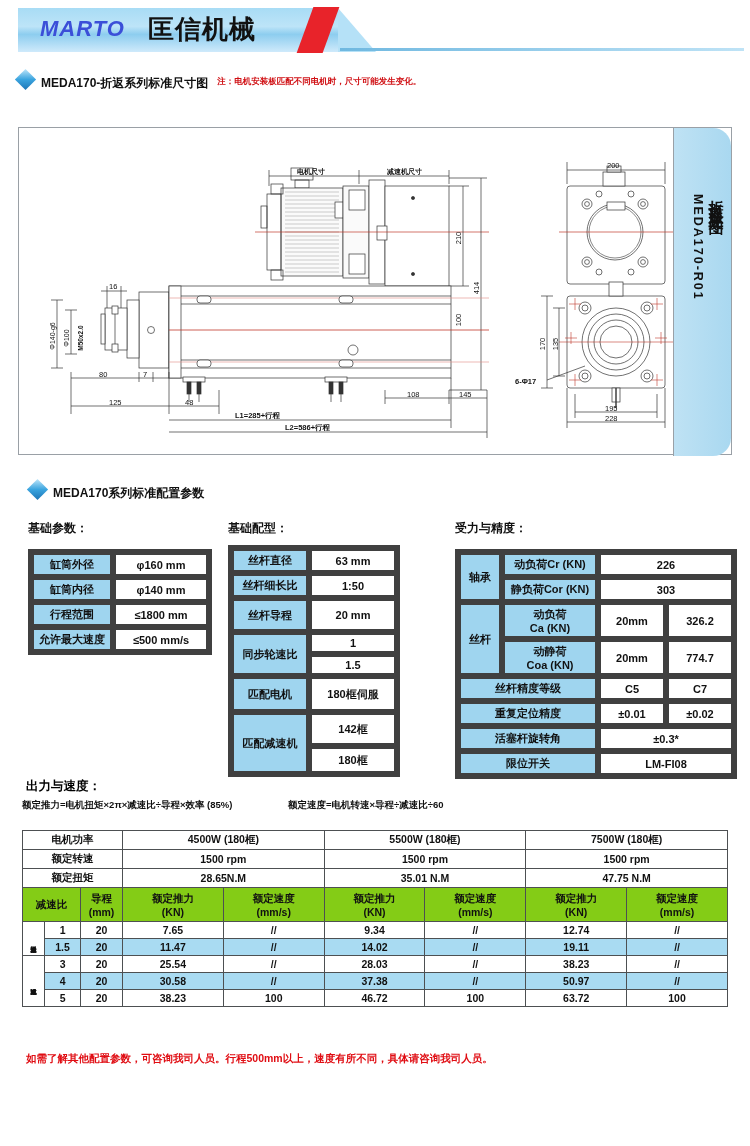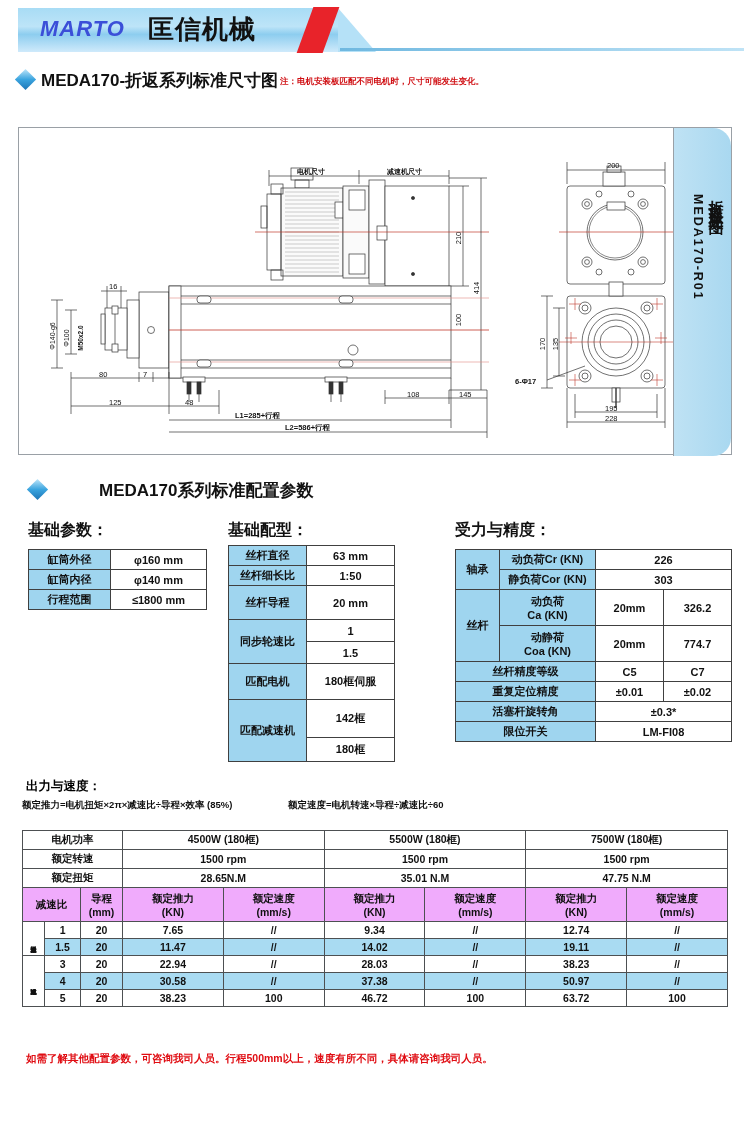--- a/index.html
+++ b/index.html
@@ -49,22 +49,22 @@
   }
 
   
   .sect { position:absolute; display:flex; align-items:flex-end; }
   .diamond {
     width:15px; height:15px; margin-right:8px; margin-bottom:2px;
     background: linear-gradient(135deg,#bfe6fa 0%, #3aa4df 50%, #1d74b5 100%);
     transform: rotate(45deg);
     flex:0 0 auto;
   }
-  .sect-title { font-size:17px; font-weight:bold; color:#111; line-height:1; }
-  .sect-note { font-size:8.5px; color:#d01014; font-weight:bold; margin-left:2px; margin-bottom:1px; }
+  .sect-title { font-size:12px; font-weight:bold; color:#111; line-height:1; }
+  .sect-note { font-size:8.5px; color:#d01014; font-weight:bold; margin-left:9px; margin-bottom:1px; }
 
   
   .drawing-panel {
     position:absolute; left:18px; top:127px; width:714px; height:328px;
     border:1px solid #9aa0a6; background:#fff;
   }
   .dw-sidetab {
     position:absolute; right:0; top:0; width:58px; height:328px;
     background: linear-gradient(to right,#bfe2f4,#a9d8f0);
     border-left:1px solid #9aa0a6;
@@ -76,24 +76,24 @@
     font-size:15px; font-weight:bold; letter-spacing:3px; color:#111;
   }
   .dw-sidetab .v-en {
     position:absolute; right:26px; top:66px;
     writing-mode: vertical-rl;
     font-size:12.5px; font-weight:bold; letter-spacing:2px; color:#111;
   }
   .dw-svg { position:absolute; left:0; top:0; }
 
   
-  .tbl-label { position:absolute; font-size:16px; font-weight:bold; color:#111; }
+  .tbl-label { position:absolute; font-size:12px; font-weight:bold; color:#111; }
   table.p { border-collapse: collapse; position:absolute; background:#fff; }
   table.p td {
-    border:1px solid #404040;
+    border:6px solid #404040;
     font-size:11px; font-weight:bold; text-align:center;
     padding:2px 4px; color:#111; white-space:nowrap;margin-top:8px;
   }
   td.hd { background:#9fd5ef; }
   td.vl { background:#ffffff; }
 
   
   #tbl-base { left:28px; top:549px; }
   #tbl-base td.hd { width:82px; height:19px; }
   #tbl-base td.vl { width:96px; }
@@ -113,21 +113,21 @@
   #f1 { left:22px; top:799px; }
   #f2 { left:288px; top:799px; }
 
   
   table.main { border-collapse:collapse; position:absolute; left:22px; top:830px; width:706px; }
   table.main td {
     border:1px solid #4d5052;
     font-size:10.5px; font-weight:bold; text-align:center; color:#111;
     padding:2px 2px;
   }
-  table.main td.h { background:#f0abfc; }
+  table.main td.h { background:#84cc16; }
   table.main td.w { background:#ffffff; }
   table.main td.z { background:#a9dbf2; }
   table.main td.vtx {
     background:#ffffff; width:16px; padding:0;
     font-size:6px; font-weight:bold;
     letter-spacing:0px;
   }
   .vwrap { writing-mode: vertical-rl; text-orientation: upright; line-height:1; display:inline-block; }
 
   .foot-note {
@@ -385,21 +385,21 @@
       <text x="496" y="256" font-size="7.5" font-weight="bold">6-Φ17</text>
     </g>
   </svg>
 
   <div class="dw-sidetab">
     <div class="v-cn">折返前法兰尺寸图</div>
     <div class="v-en">MEDA170-R01</div>
   </div>
 </div>
 
-<div class="sect" style="left:30px; top:482px;gap:46px;">
+<div class="sect" style="left:30px; top:482px;">
   <span class="diamond"></span>
   <span class="sect-title">MEDA170系列标准配置参数</span>
 </div>
 
 <div class="tbl-label" style="left:28px; top:520px;">基础参数：</div>
 <div class="tbl-label" style="left:228px; top:520px;">基础配型：</div>
 <div class="tbl-label" style="left:455px; top:520px;">受力与精度：</div>
 
 <table class="p" id="tbl-base">
     <tbody>
@@ -407,20 +407,24 @@
     <td class="hd">缸筒外径</td>
     <td class="vl">φ160 mm</td>
   </tr>
   <tr>
     <td class="hd">缸筒内径</td>
     <td class="vl">φ140 mm</td>
   </tr>
   <tr>
     <td class="hd">行程范围</td>
     <td class="vl">≤1800 mm</td>
+  </tr>
+  <tr>
+    <td class="hd">允许最大速度</td>
+    <td class="vl">≤500 mm/s</td>
   </tr>
 </tbody>
   </table>
 
 <table class="p" id="tbl-cfg">
     <tbody>
   <tr>
     <td class="hd">丝杆直径</td>
     <td class="vl">63 mm</td>
   </tr>
@@ -549,21 +553,21 @@
     <td class="z">//</td>
     <td class="z">14.02</td>
     <td class="z">//</td>
     <td class="z">19.11</td>
     <td class="z">//</td>
   </tr>
   <tr>
     <td class="vtx" rowspan="3"><span class="vwrap">减速机减速比</span></td>
     <td class="w">3</td>
     <td class="w">20</td>
-    <td class="w">22.94</td>
+    <td class="w">25.54</td>
     <td class="w">//</td>
     <td class="w">28.03</td>
     <td class="w">//</td>
     <td class="w">38.23</td>
     <td class="w">//</td>
   </tr>
   <tr>
     <td class="z">4</td>
     <td class="z">20</td>
     <td class="z">30.58</td>

